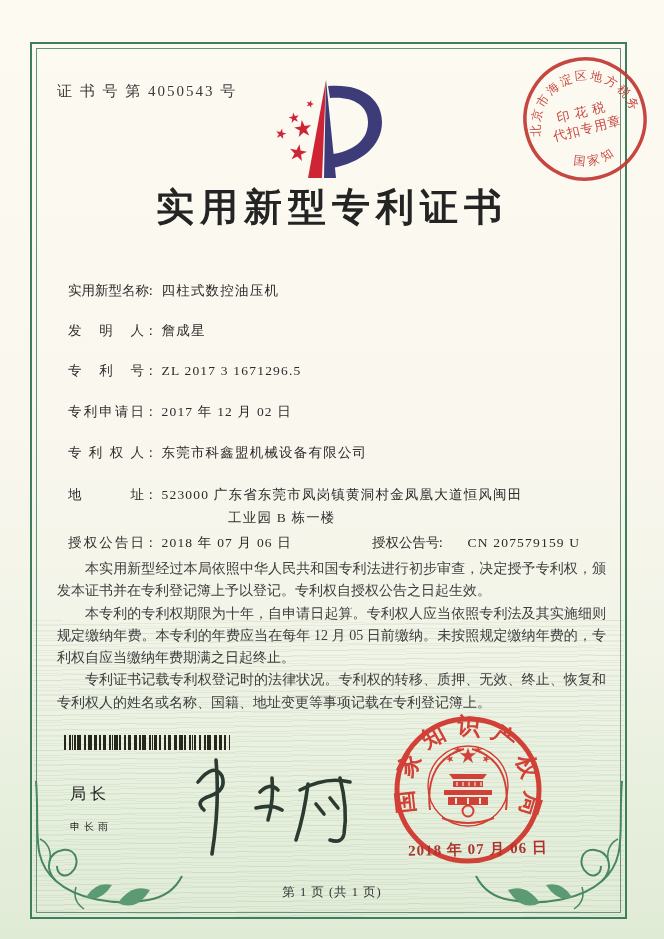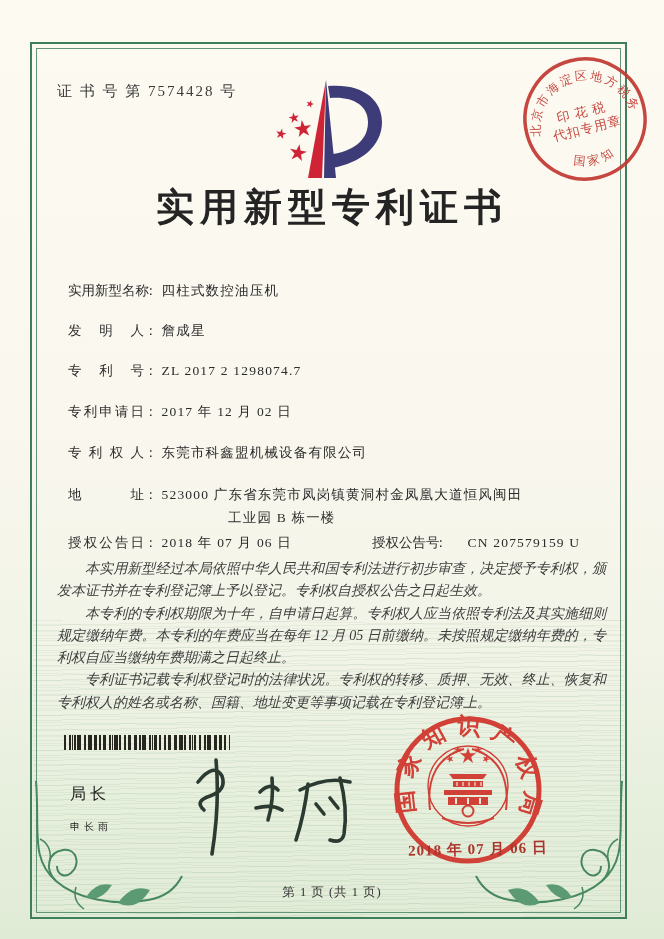--- a/index.html
+++ b/index.html
@@ -25,21 +25,21 @@
   .field-row{position:absolute;left:68px;font-size:13.5px;white-space:nowrap;}
   .flabel{display:inline-block;width:76px;text-align:justify;text-align-last:justify;
         vertical-align:top;color:#303030;}
   .fcolon{display:inline-block;margin:0 4px 0 0;}
   .fvalue{display:inline-block;letter-spacing:1.2px;color:#2b2b2b;}
   .addr2{position:absolute;left:160px;top:23px;letter-spacing:1.2px;font-size:13.5px;}
   .grant-right{position:absolute;left:372px;top:534px;font-size:13.5px;white-space:nowrap;}
   .flabel-r{display:inline-block;width:62px;text-align:justify;text-align-last:justify;vertical-align:top;}
   .gap{display:inline-block;width:16px;}
   .body-text{position:absolute;left:57px;right:58px;top:558px;font-size:14px;line-height:22.3px;
-        color:#3d3d3d;font-style:italic;text-align:justify;}
+        color:#3d3d3d;text-align:justify;}
   .body-text p{margin:0;text-indent:2em;}
   .barcode{position:absolute;left:64px;top:735px;width:166px;height:15px;
         background-image:
           repeating-linear-gradient(90deg,#26261f 0 2px,rgba(0,0,0,0) 2px 5px),
           repeating-linear-gradient(90deg,#26261f 0 1px,rgba(0,0,0,0) 1px 8px),
           repeating-linear-gradient(90deg,#26261f 0 2px,rgba(0,0,0,0) 2px 13px);}
   .director-title{position:absolute;left:70px;top:784px;font-size:16px;letter-spacing:4px;color:#222;}
   .director-name{position:absolute;left:70px;top:820px;font-size:10px;letter-spacing:4px;color:#222;}
   .signature{position:absolute;left:168px;top:750px;width:200px;height:112px;}
   .seal{position:absolute;left:390px;top:712px;width:156px;height:156px;opacity:0.95;}
@@ -53,21 +53,21 @@
   svg text{font-family:"Liberation Serif","DejaVu Serif",serif;}
 </style>
 </head>
 <body>
 
 <div class="page">
   <div class="waves"></div>
   <div class="border-outer"></div>
   <div class="border-inner"></div>
 
-  <div class="cert-no">证 书 号 第 7574428 号</div>
+  <div class="cert-no">证 书 号 第 4050543 号</div>
 
   <svg class="logo" viewBox="0 0 132 114">
     <defs>
       <path id="star" d="M0,-1 L0.2245,-0.309 L0.951,-0.309 L0.3633,0.118 L0.5878,0.809 L0,0.382 L-0.5878,0.809 L-0.3633,0.118 L-0.951,-0.309 L-0.2245,-0.309 Z"></path>
     </defs>
     <g fill="#cf2436">
       <use href="#star" transform="translate(42,32) scale(4) rotate(18)"></use>
       <use href="#star" transform="translate(26,46) scale(5.5) rotate(-10)"></use>
       <use href="#star" transform="translate(13,62) scale(5.5) rotate(12)"></use>
       <use href="#star" transform="translate(35,57) scale(9) rotate(-8)"></use>
@@ -98,21 +98,21 @@
 
   <div class="title">实用新型专利证书</div>
 
   <div class="field-row" style="top:282px">
     <span class="flabel">实用新型名称</span><span class="fcolon">：</span><span class="fvalue">四柱式数控油压机</span>
   </div>
   <div class="field-row" style="top:322px">
     <span class="flabel">发明人</span><span class="fcolon">：</span><span class="fvalue">詹成星</span>
   </div>
   <div class="field-row" style="top:362px">
-    <span class="flabel">专利号</span><span class="fcolon">：</span><span class="fvalue">ZL 2017 2 1298074.7</span>
+    <span class="flabel">专利号</span><span class="fcolon">：</span><span class="fvalue">ZL 2017 3 1671296.5</span>
   </div>
   <div class="field-row" style="top:403px">
     <span class="flabel">专利申请日</span><span class="fcolon">：</span><span class="fvalue">2017 年 12 月 02 日</span>
   </div>
   <div class="field-row" style="top:444px">
     <span class="flabel">专利权人</span><span class="fcolon">：</span><span class="fvalue">东莞市科鑫盟机械设备有限公司</span>
   </div>
   <div class="field-row" style="top:486px">
     <span class="flabel">地址</span><span class="fcolon">：</span><span class="fvalue">523000 广东省东莞市凤岗镇黄洞村金凤凰大道恒风闽田</span>
     <span class="addr2">工业园 B 栋一楼</span>

